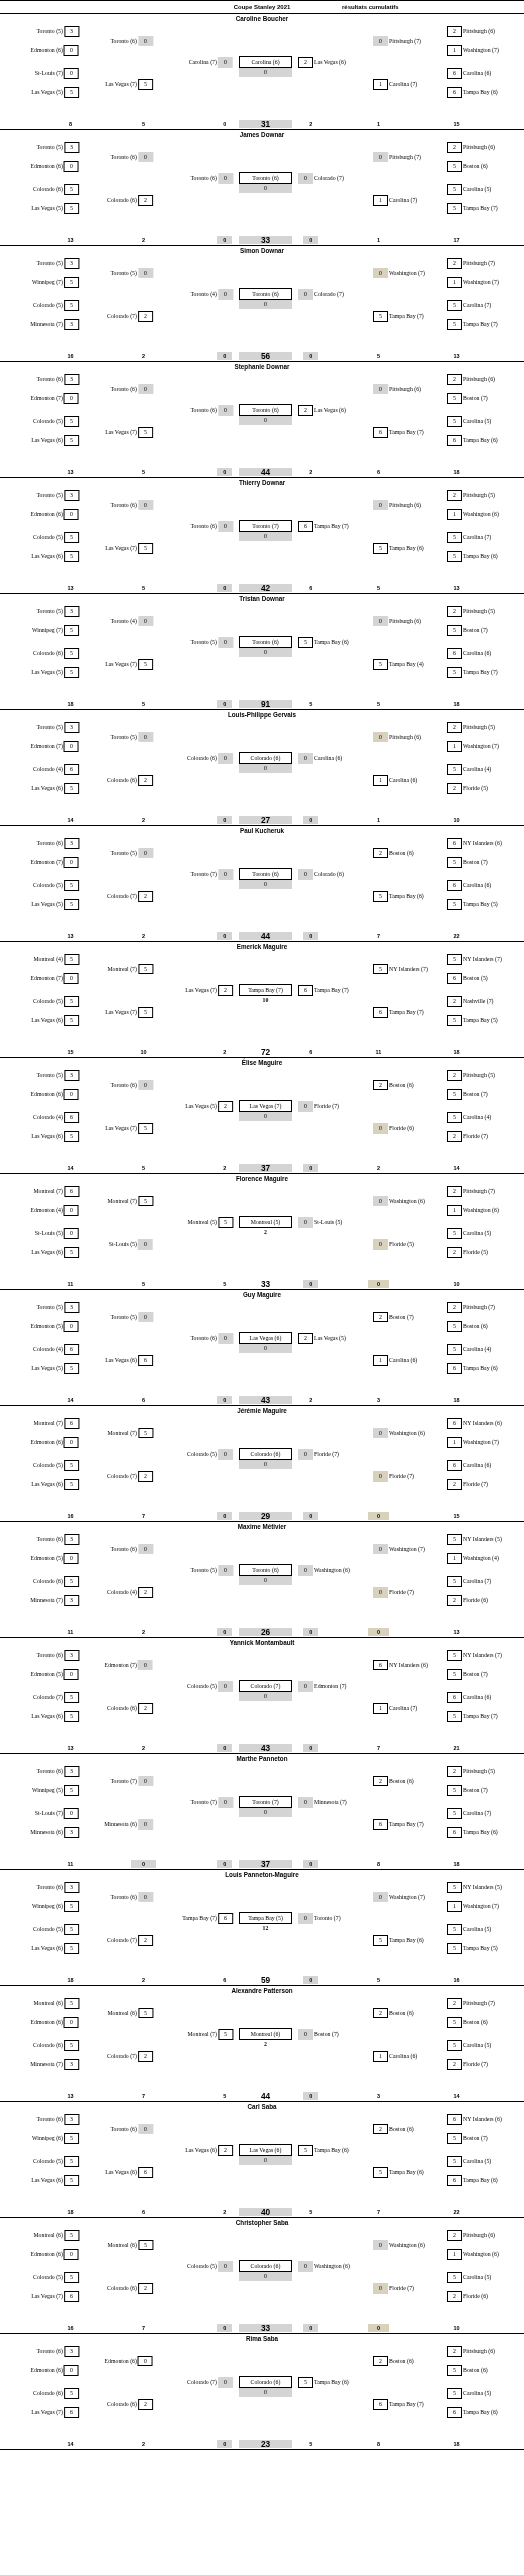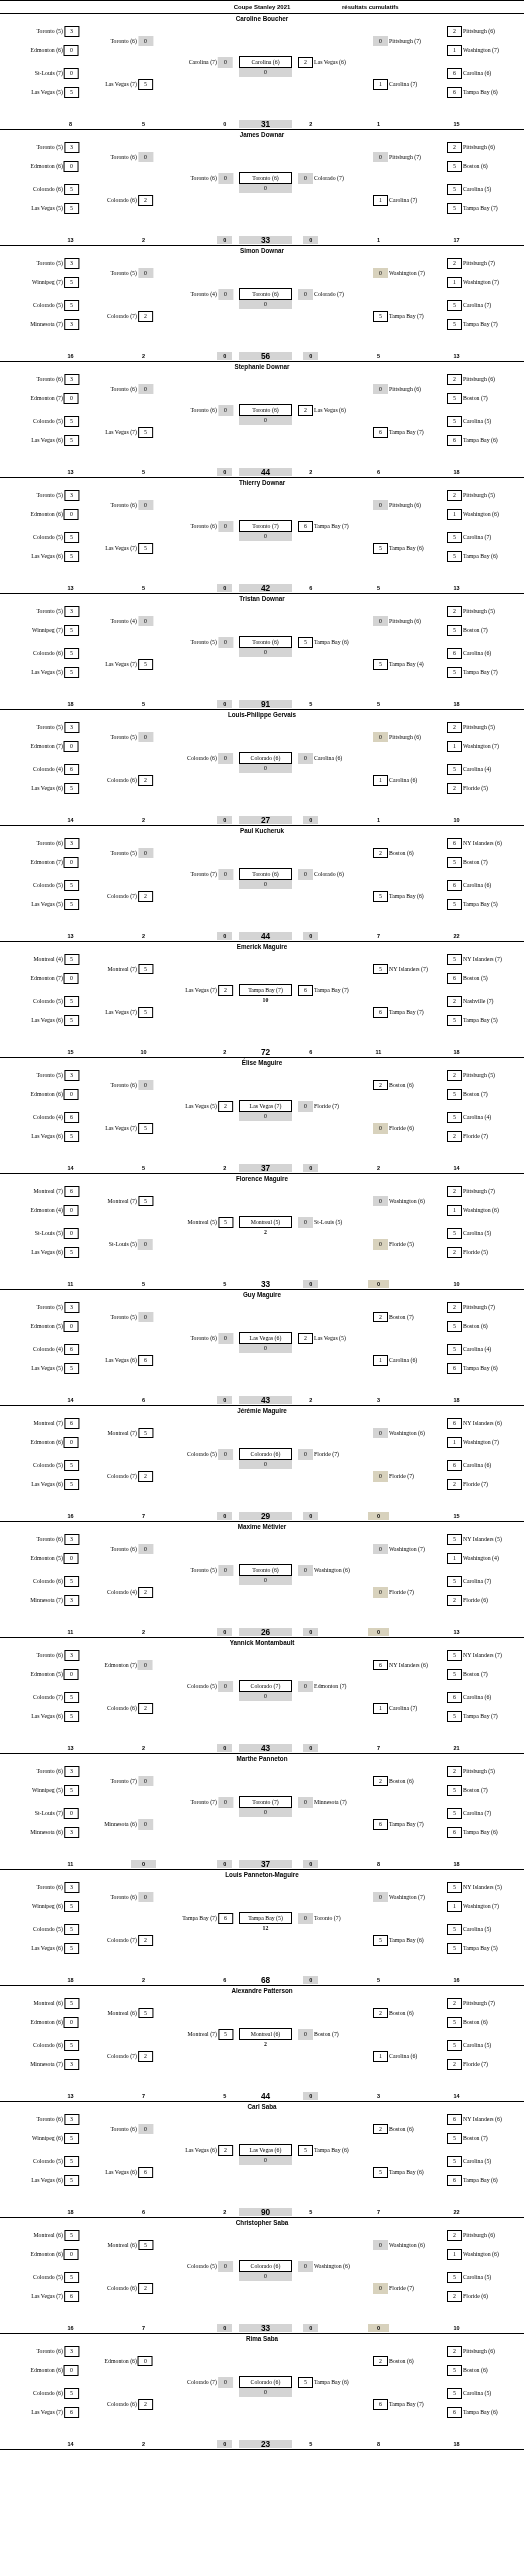--- a/index.html
+++ b/index.html
@@ -1223,21 +1223,21 @@
           <span class="bx">5</span>
           <span class="lbr">Carolina (5)</span>
         </div>
         <div class="m" style="left: 447px; top: 73px;">
           <span class="bx">5</span>
           <span class="lbr">Tampa Bay (5)</span>
         </div>
         <div class="tot " style="left: 58px; width: 25px;">18</div>
         <div class="tot " style="left: 131px; width: 25px;">2</div>
         <div class="tot " style="left: 217px; width: 15.4px;">6</div>
-        <div class="tot  big" style="left: 239px; width: 53px;">68</div>
+        <div class="tot  big" style="left: 239px; width: 53px;">59</div>
         <div class="tot g" style="left: 303px; width: 15.4px;">0</div>
         <div class="tot " style="left: 368px; width: 21px;">5</div>
         <div class="tot " style="left: 444px; width: 25px;">16</div>
       </div>
       <div class="blk">
         <div class="pname">Alexandre Patterson</div>
         <div class="m" style="left: 79px; top: 12px; transform: translateX(-100%);">
           <span class="lb">Montreal (6)</span>
           <span class="bx">5</span>
         </div>
@@ -1363,21 +1363,21 @@
           <span class="bx">5</span>
           <span class="lbr">Carolina (5)</span>
         </div>
         <div class="m" style="left: 447px; top: 73px;">
           <span class="bx">6</span>
           <span class="lbr">Tampa Bay (6)</span>
         </div>
         <div class="tot " style="left: 58px; width: 25px;">18</div>
         <div class="tot " style="left: 131px; width: 25px;">6</div>
         <div class="tot " style="left: 217px; width: 15.4px;">2</div>
-        <div class="tot g big" style="left: 239px; width: 53px;">90</div>
+        <div class="tot g big" style="left: 239px; width: 53px;">40</div>
         <div class="tot " style="left: 303px; width: 15.4px;">5</div>
         <div class="tot " style="left: 368px; width: 21px;">7</div>
         <div class="tot " style="left: 444px; width: 25px;">22</div>
       </div>
       <div class="blk">
         <div class="pname">Christopher Saba</div>
         <div class="m" style="left: 79px; top: 12px; transform: translateX(-100%);">
           <span class="lb">Montreal (6)</span>
           <span class="bx">5</span>
         </div>

